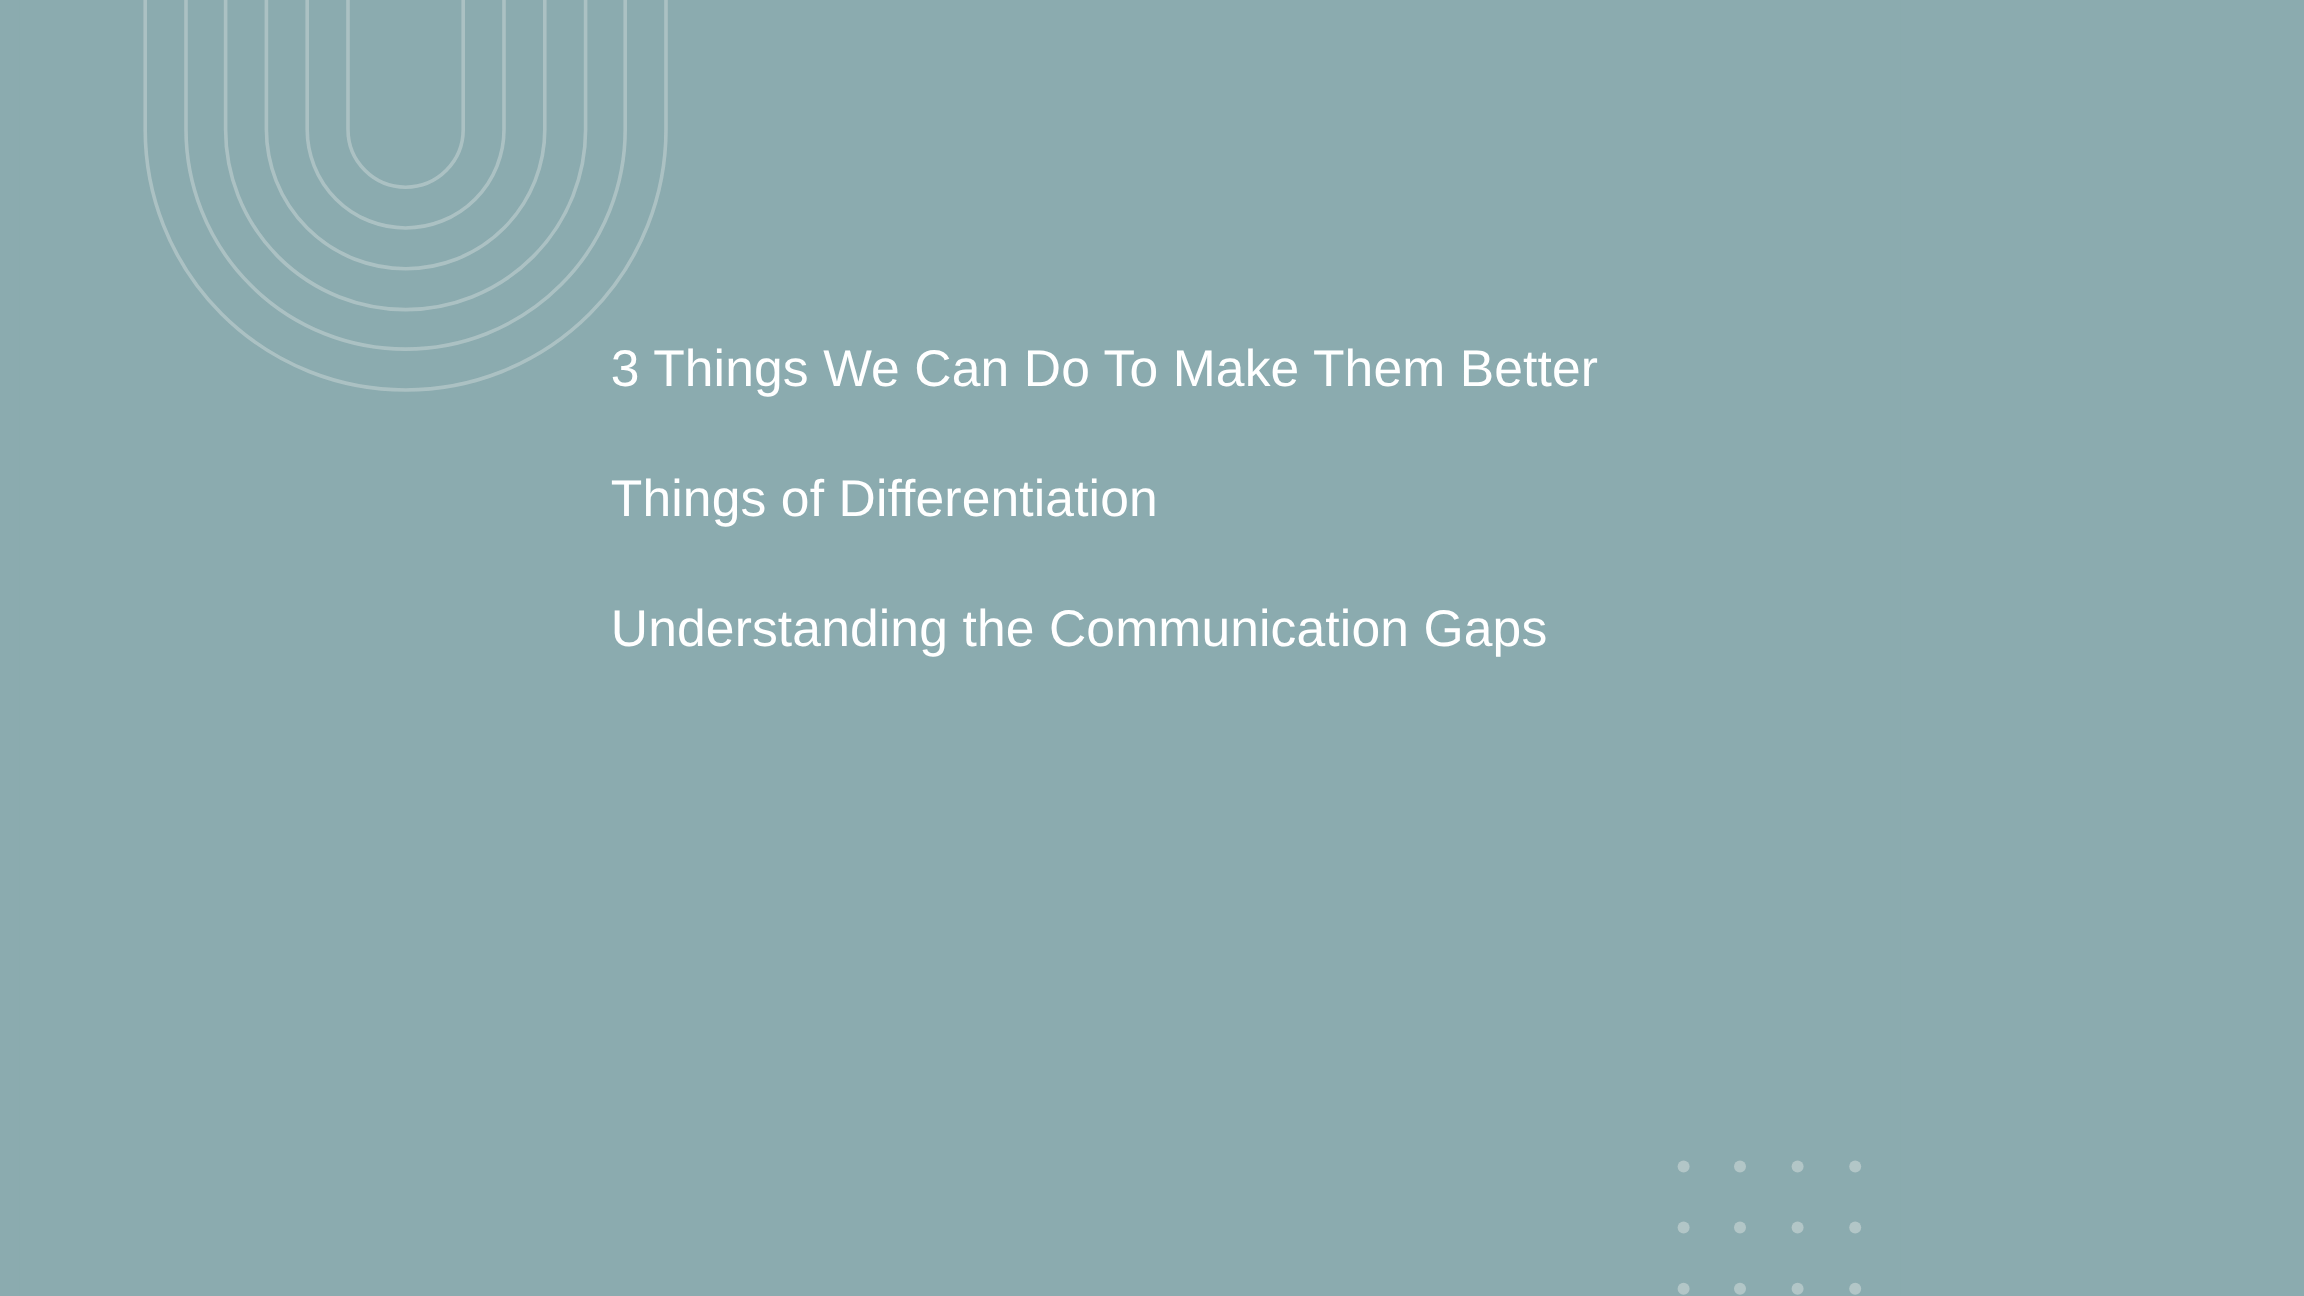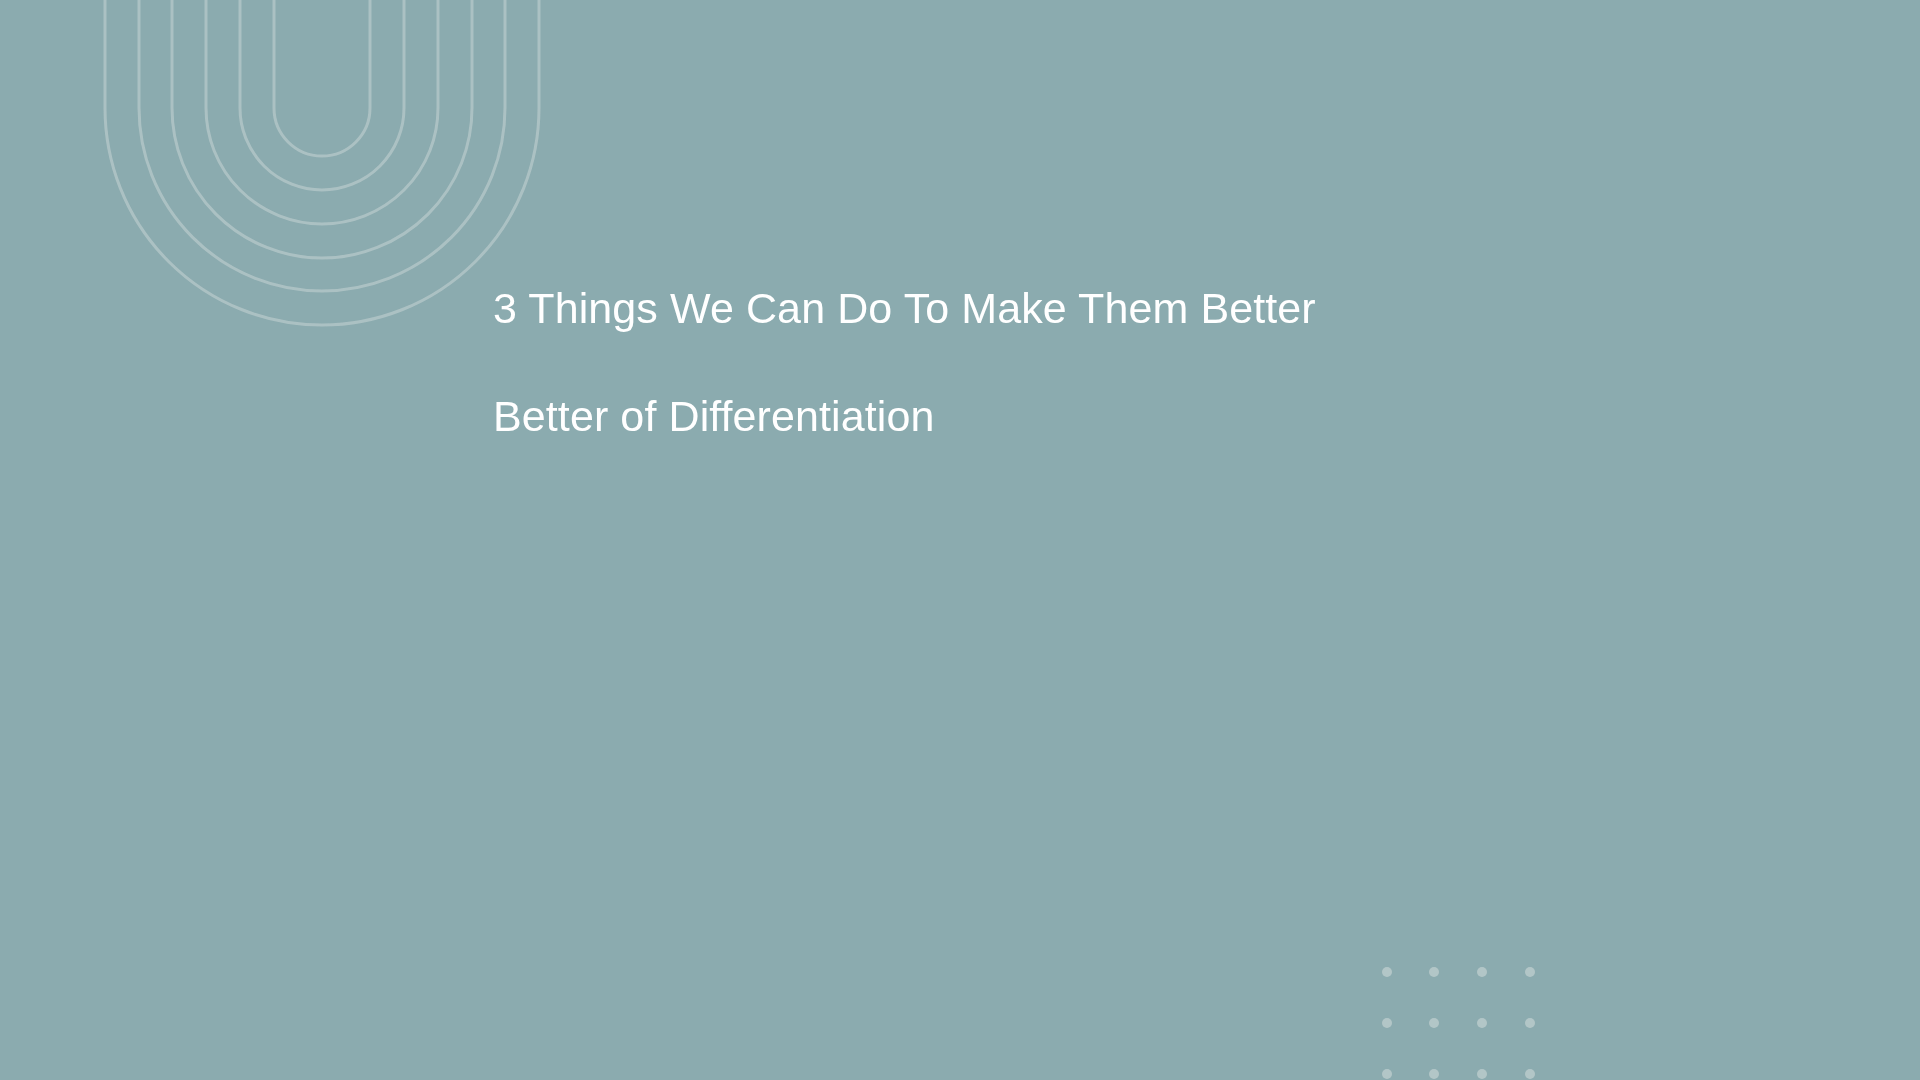--- a/index.html
+++ b/index.html
@@ -17,20 +17,21 @@
     position: relative;
   }
 
   .slide {
     position: absolute;
     inset: 0;
     width: 1568px;
     height: 1080px;
     background: #8babaf;
     overflow: hidden;
+    margin-left: 16px;
   }
 
   
   .arch-decoration {
     position: absolute;
     left: 0;
     top: 0;
     width: 700px;
     height: 420px;
     pointer-events: none;
@@ -90,21 +91,22 @@
         <path d="M 206 -40 L 206 108 A 116 116 0 0 0 438 108 L 438 -40"></path>
         <path d="M 172 -40 L 172 108 A 150 150 0 0 0 472 108 L 472 -40"></path>
         <path d="M 139 -40 L 139 108 A 183 183 0 0 0 505 108 L 505 -40"></path>
         <path d="M 105 -40 L 105 108 A 217 217 0 0 0 539 108 L 539 -40"></path>
       </g>
     </svg>
   </div>
 
   <div class="agenda-list">
     <div class="agenda-item">3 Things We Can Do To Make Them Better</div>
-    <div class="agenda-item">Better of Differentiation</div>
+    <div class="agenda-item">Things of Differentiation</div>
+    <div class="agenda-item">Understanding the Communication Gaps</div>
   </div>
 
   <div class="dot-grid">
     <svg viewBox="0 0 445 118" xmlns="http://www.w3.org/2000/svg" aria-hidden="true">
       <g fill="#c7d4d4" fill-opacity="0.65">
 
         <circle cx="7" cy="7" r="5"></circle>
         <circle cx="54" cy="7" r="5"></circle>
         <circle cx="102" cy="7" r="5"></circle>
         <circle cx="150" cy="7" r="5"></circle>

